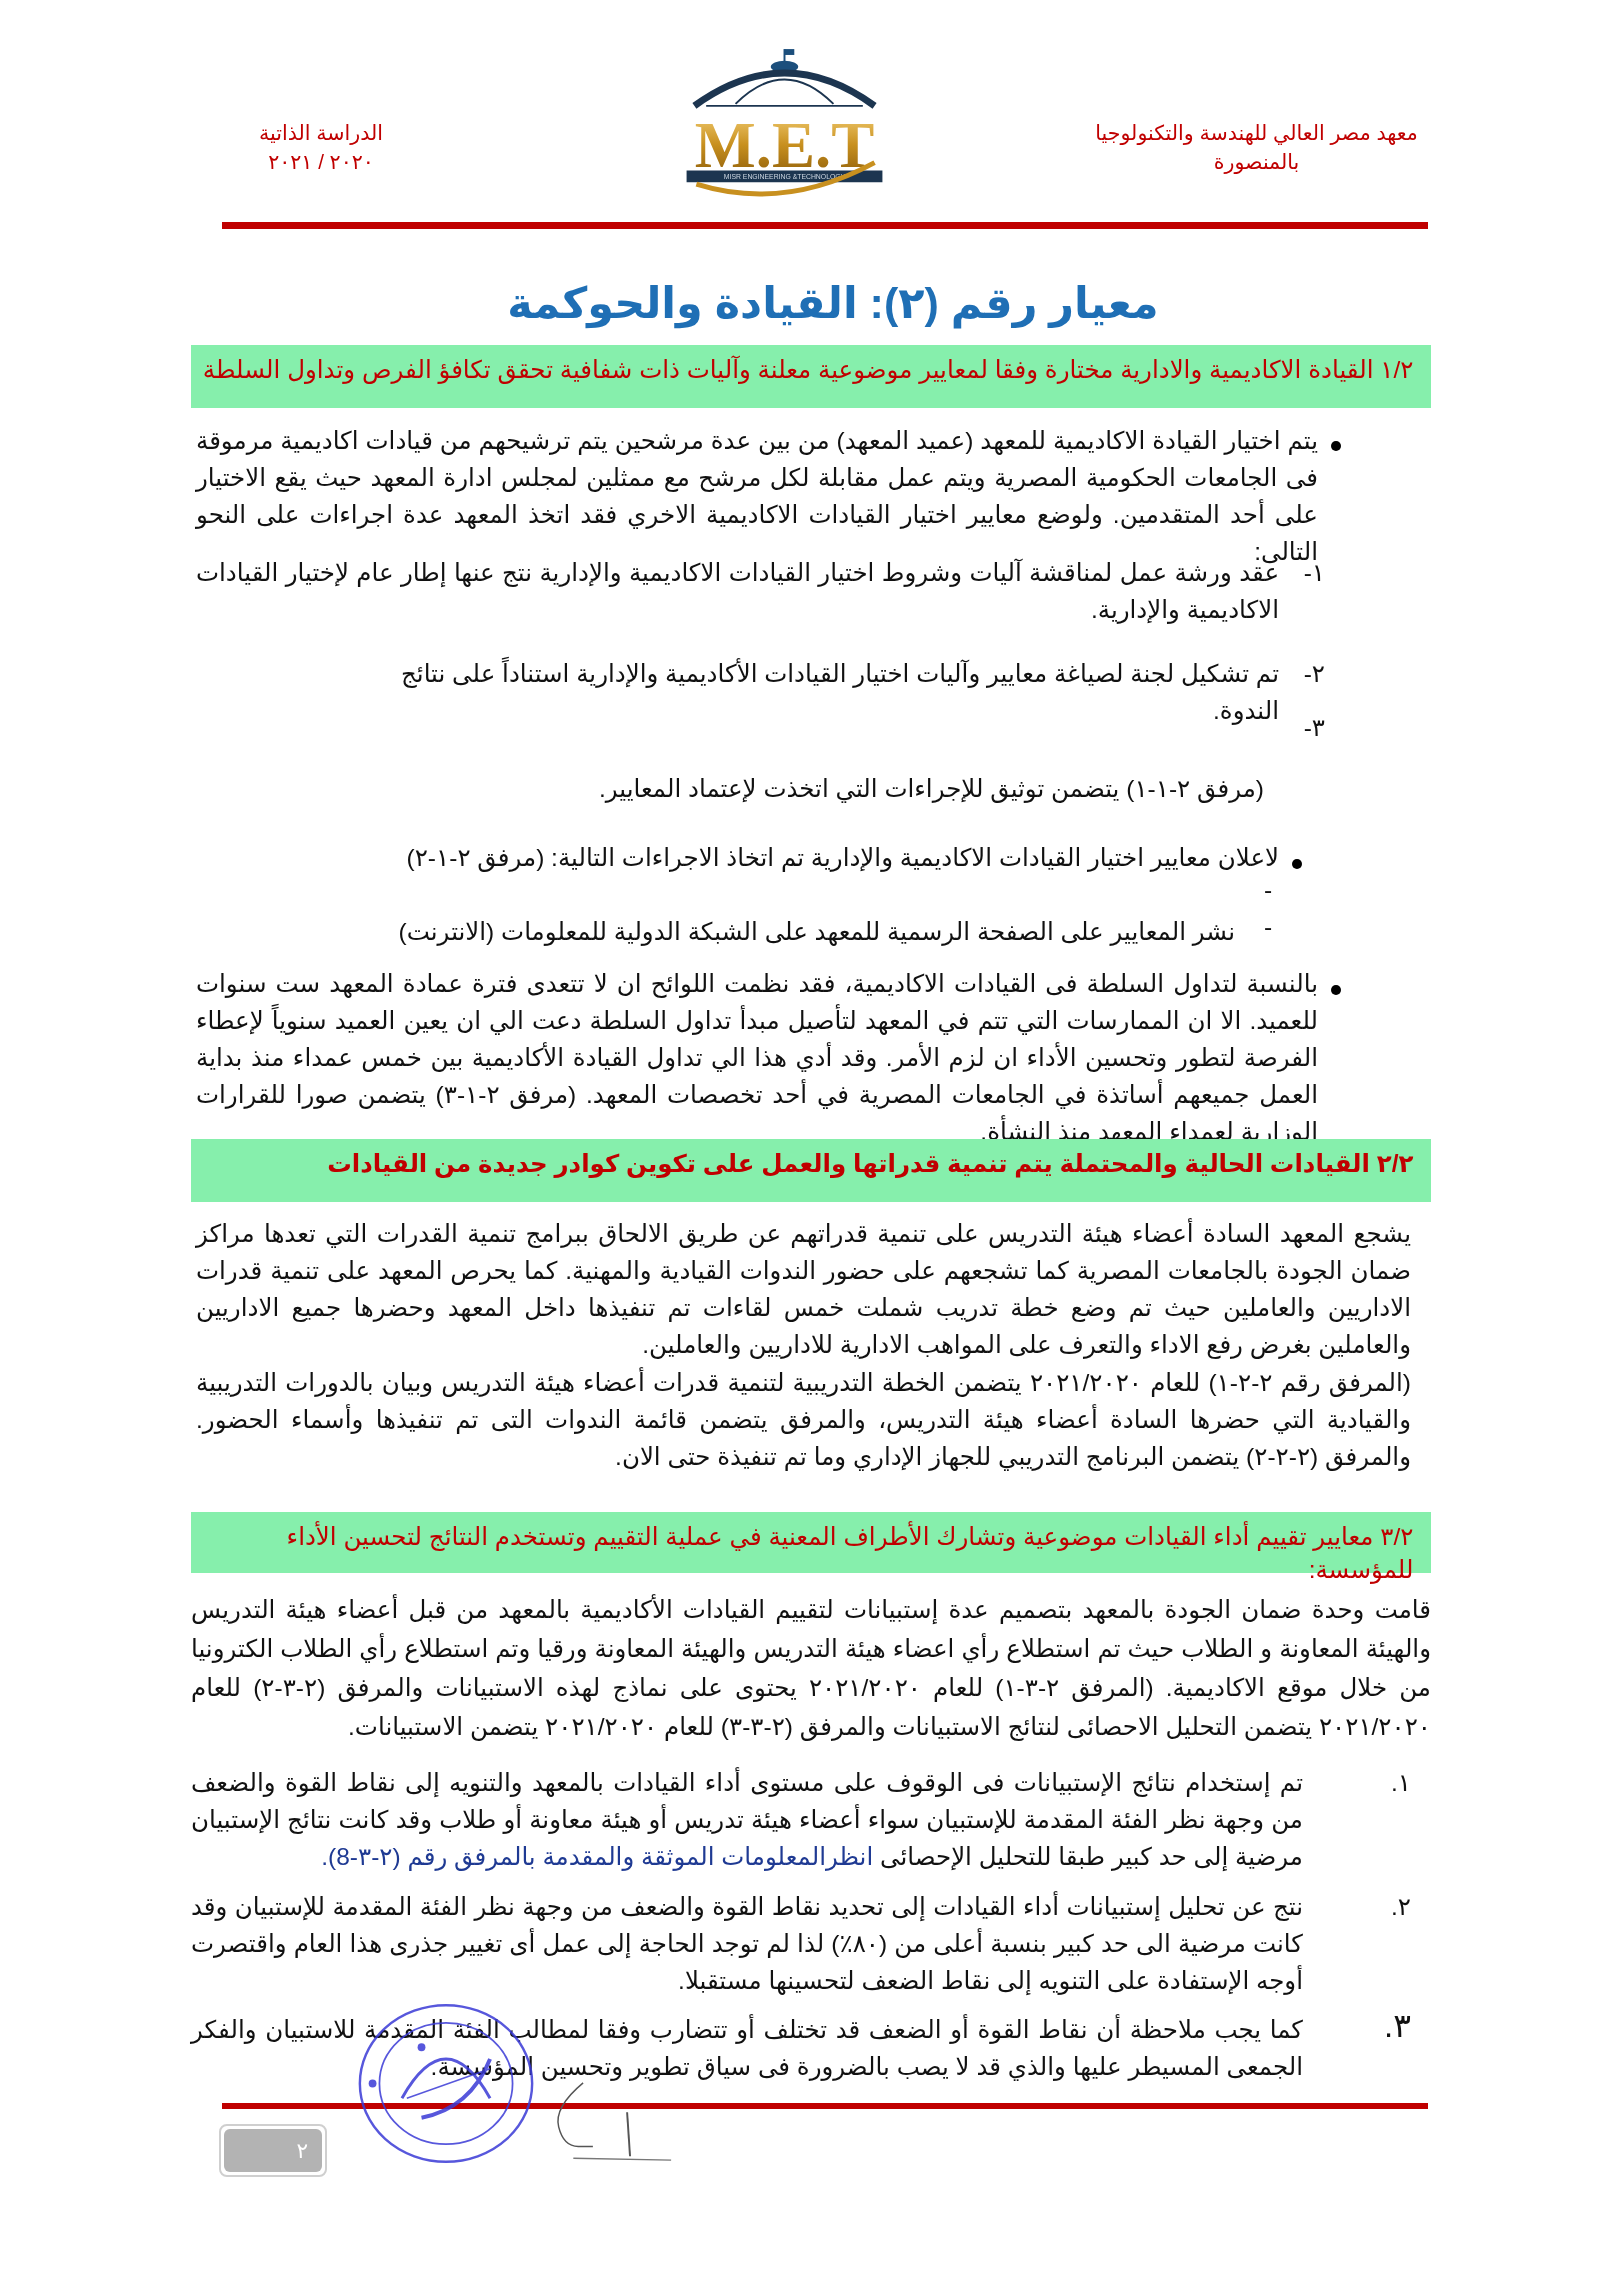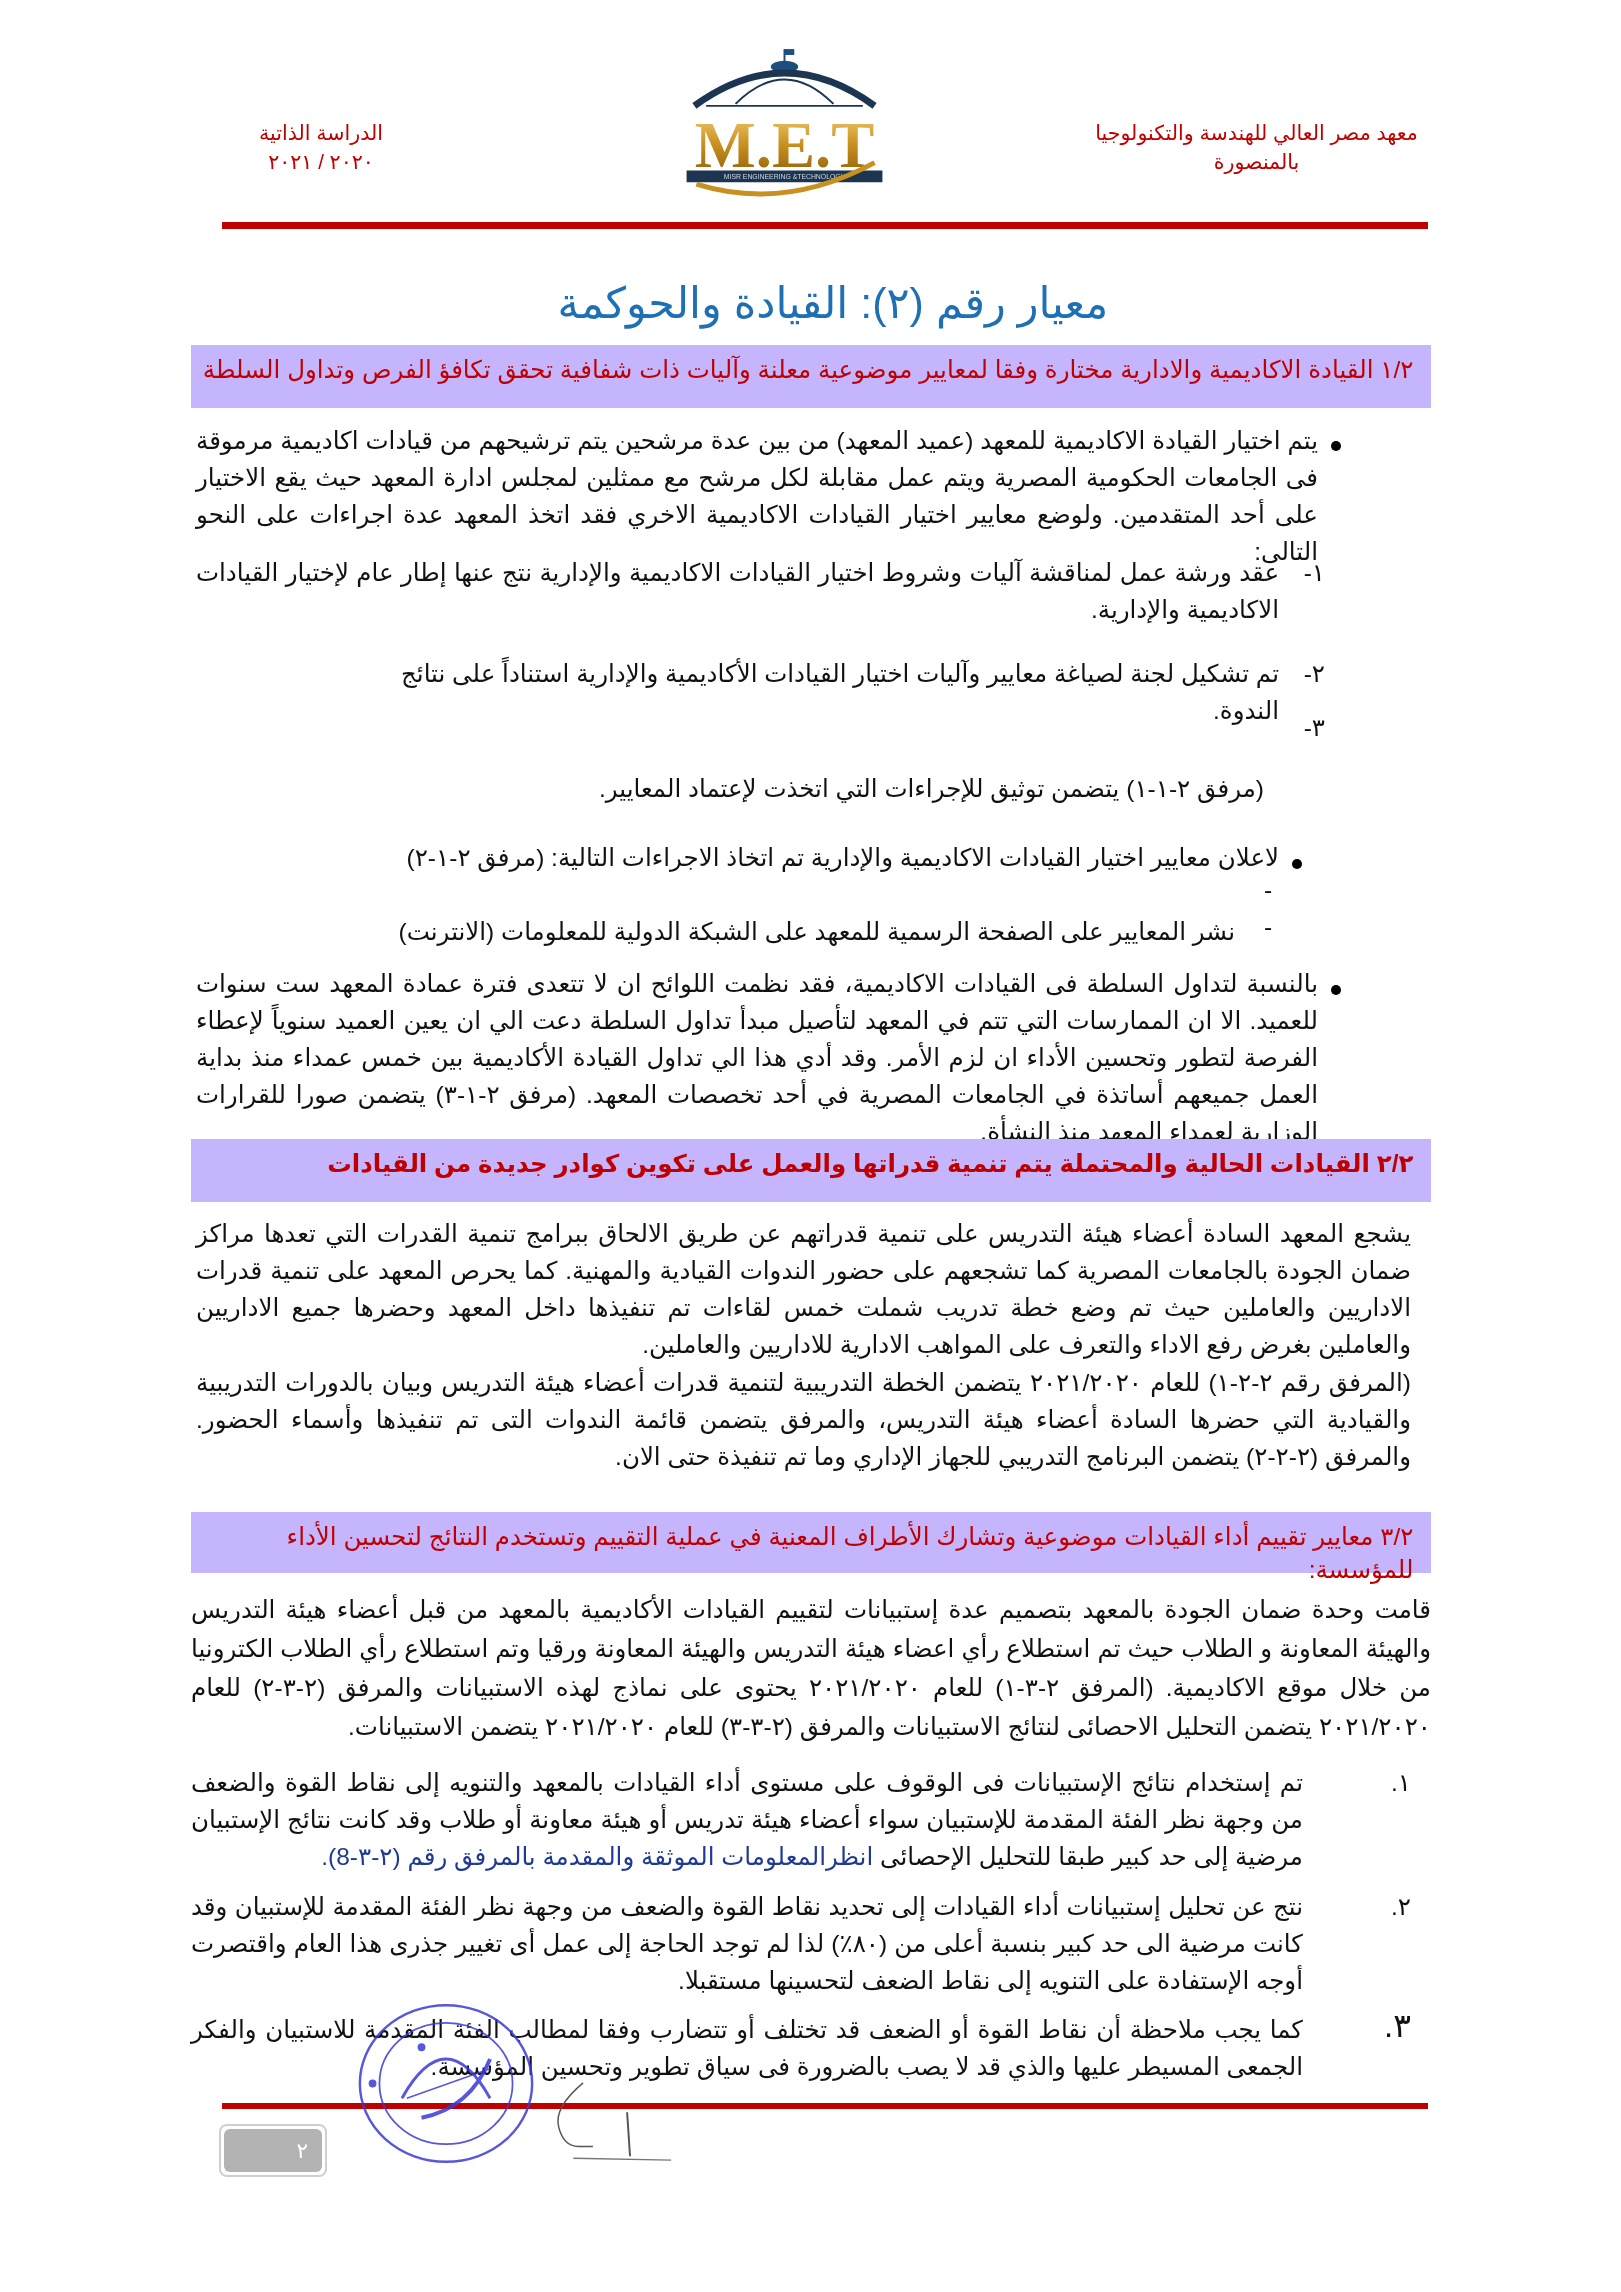--- a/index.html
+++ b/index.html
@@ -22,27 +22,27 @@
       font-size: 20.6px; line-height: 29px;
     }
     .logo { position: absolute; left: 667px; top: 45px; width: 235px; height: 157px; }
     .top-rule { position: absolute; left: 222px; top: 222px; width: 1206px; height: 6.9px; background: #c00000; }
     .top-rule-thin { position: absolute; left: 222px; top: 222px; width: 1206px; height: 1px; background: #e59a9a; }
 
     
     .main-title {
       position: absolute; left: 196px; width: 1274px; top: 245px;
       direction: rtl; text-align: center; color: #1f6fb5;
-      font-size: 43px; line-height: 59px; font-weight: normal;
+      font-size: 43px; line-height: 59px; font-weight: bold;
     }
 
     
     .sec-box {
       position: absolute; left: 191px; width: 1240px;
-      background: #c4b5fd; direction: rtl;
+      background: #86efac; direction: rtl;
       color: #c00000; font-size: 24.5px; line-height: 33px;
       padding: 7.8px 17.6px 17.6px 9.8px; box-sizing: border-box;
     }
 
     
     .txt {
       position: absolute; direction: rtl; text-align: justify;
       font-size: 24.5px; line-height: 37px; color: #111;
     }
     .bullet-dot {

